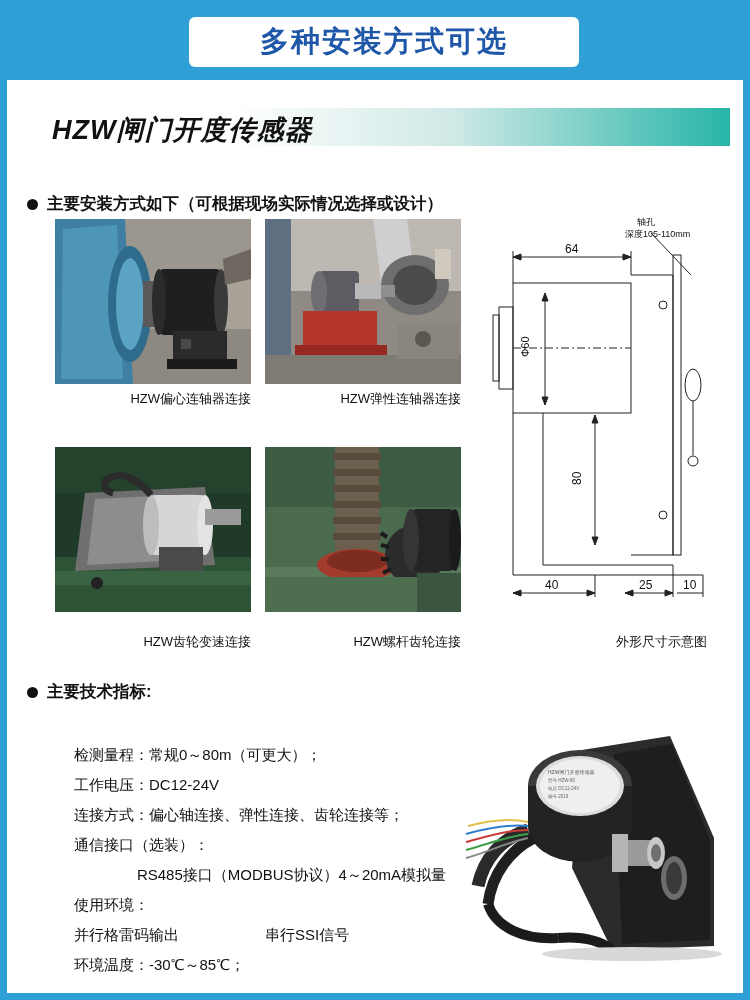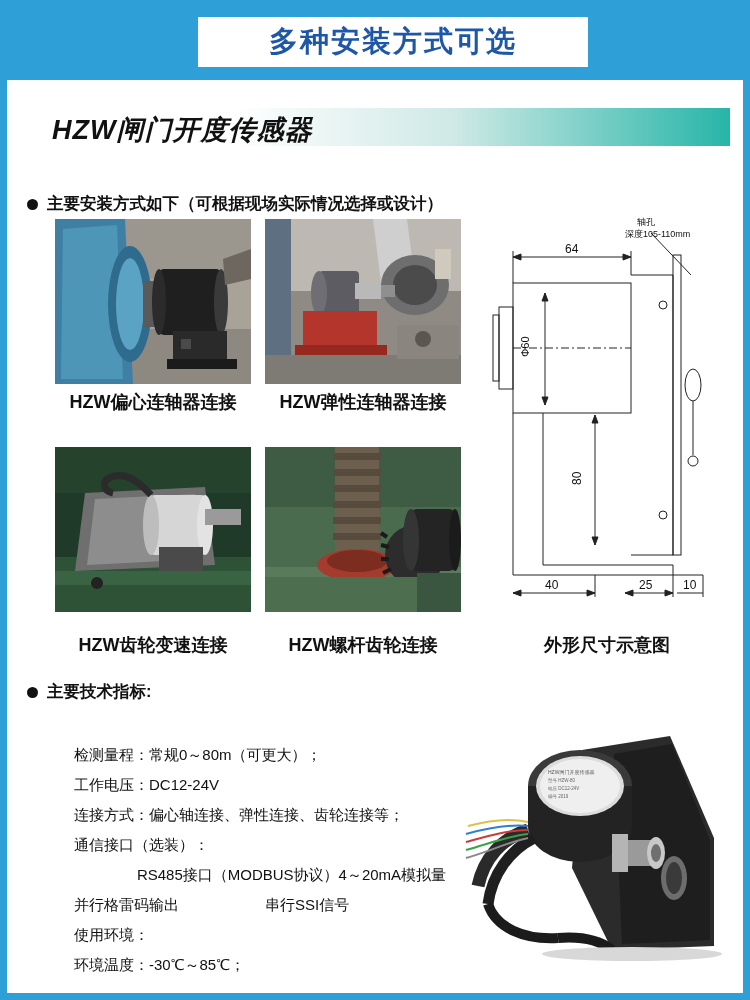--- a/index.html
+++ b/index.html
@@ -19,24 +19,24 @@
   }
   
   .banner {
     position: absolute;
     left: 0; top: 0;
     width: 736px; height: 80px;
     background: #2f9fd8;
   }
   .banner-inner {
     position: absolute;
-    left: 191px; top: 17px;
+    left: 182px; top: 17px;
     width: 390px; height: 50px;
     background: #ffffff;
-    border-radius: 0;
+    border-radius: 6px;
     display: flex; align-items: center; justify-content: center;
   }
   .banner-title {
     color: #1f57a8;
     font-weight: bold;
     font-size: 29px;
     letter-spacing: 2px;
     font-family: "Liberation Sans", sans-serif;
   }
   
@@ -77,24 +77,24 @@
   .sec2 { left: 20px; top: 681px; }
 
   
   .photo {
     position: absolute;
     overflow: hidden;
     background: #888;
   }
   .cap {
     position: absolute;
-    font-size: 18px;
+    font-size: 13px;
     color: #111;
-    text-align: center;
-    font-weight: bold;
+    text-align: right;
+    font-weight: normal;
   }
   
   #photo1 { left: 48px; top: 219px; width: 196px; height: 165px; }
   #cap1 { left: 48px; top: 390px; width: 196px; }
   #photo2 { left: 258px; top: 219px; width: 196px; height: 165px; }
   #cap2 { left: 258px; top: 390px; width: 196px; }
   #photo3 { left: 48px; top: 447px; width: 196px; height: 165px; }
   #cap3 { left: 48px; top: 633px; width: 196px; }
   #photo4 { left: 258px; top: 447px; width: 196px; height: 165px; }
   #cap4 { left: 258px; top: 633px; width: 196px; }
@@ -335,24 +335,24 @@
     <div class="line">
       <span>连接方式：</span><span>偏心轴连接、弹性连接、齿轮连接等；</span>
     </div>
     <div class="line">
       <span>通信接口（选装）：</span><span></span>
     </div>
     <div class="line" style="padding-left:22px;text-align:center;">
       <span>RS485接口（MODBUS协议）4～20mA模拟量</span>
     </div>
     <div class="line">
+      <span>使用环境：</span><span></span>
+    </div>
+    <div class="line">
       <span>并行格雷码输出</span><span class="tab"></span><span>串行SSI信号</span>
-    </div>
-    <div class="line">
-      <span>使用环境：</span><span></span>
     </div>
     <div class="line">
       <span>环境温度：</span><span>-30℃～85℃；</span>
     </div>
 
   </div>
 
   <div id="photo-product">
     <svg width="275" height="245" viewBox="0 0 275 245">
       <rect width="275" height="245" fill="#ffffff"></rect>

